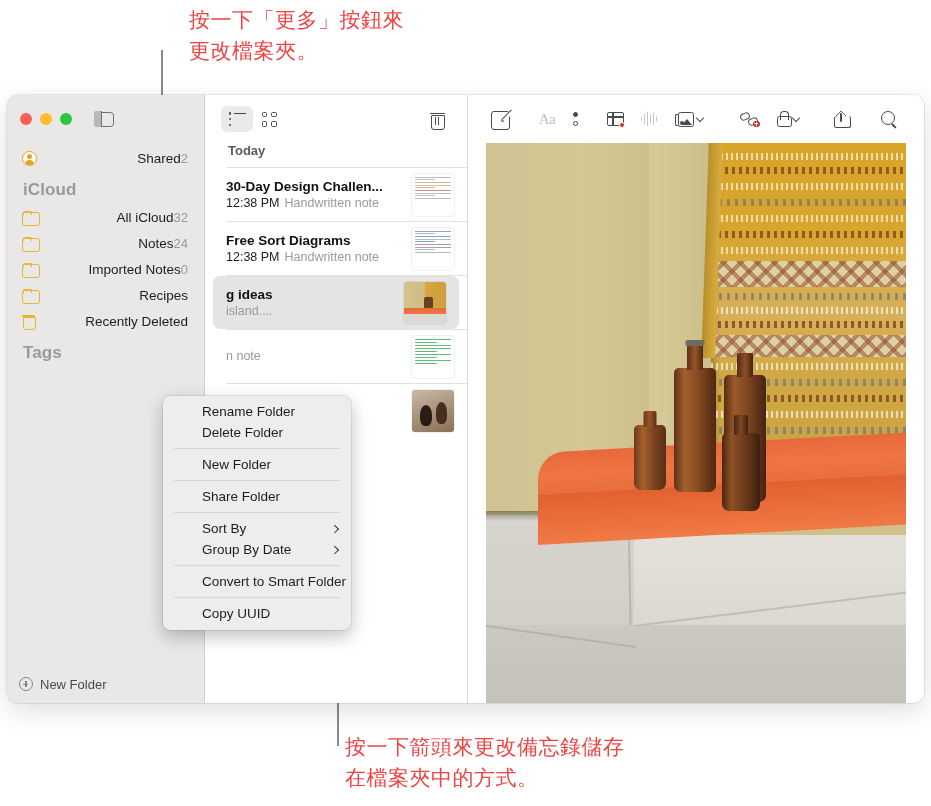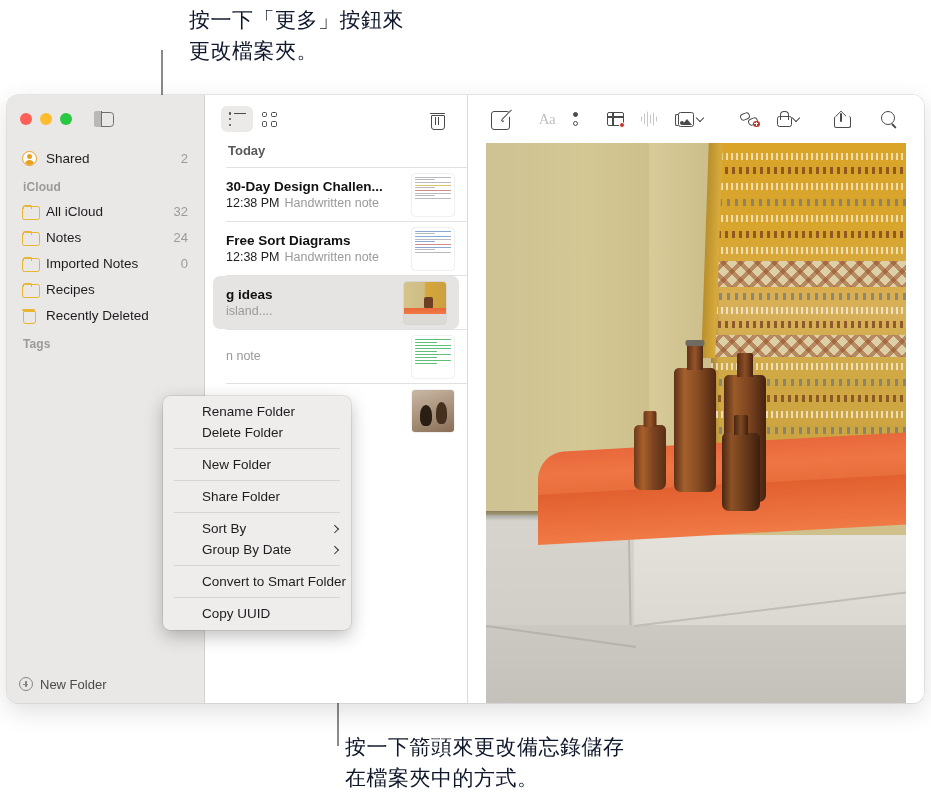--- a/index.html
+++ b/index.html
@@ -10,21 +10,21 @@
     position: relative;
     overflow: hidden;
     -webkit-font-smoothing: antialiased;
   }
 
   
   .annot {
     position: absolute;
     font-size: 21px;
     line-height: 31px;
-    color: #0f172a;
+    color: #ef4444;
     letter-spacing: 0.5px;
     white-space: pre-line;
   }
   #annot-top { left: 189px; top: 4px; }
   #annot-bottom { left: 345px; top: 731px; }
 
   .leader {
     position: absolute;
     background: #8a8a8a;
     width: 2px;
@@ -92,20 +92,21 @@
   .side-row {
     height: 26px;
     margin: 0 7px;
     padding: 0 9px 0 8px;
     display: flex;
     align-items: center;
     border-radius: 6px;
     font-size: 13.5px;
     color: #1d1d1f;
     position: relative;
+    text-align: right;
   }
   .side-row .ic { width: 19px; flex: none; display: flex; align-items: center; }
   .side-row .lbl { flex: 1; margin-left: 5px; white-space: nowrap; overflow: hidden; }
   .side-row .cnt { font-size: 13px; color: #9a9a9a; flex: none; }
 
   .side-row.selected {
     background: #e5b52f;
     color: #ffffff;
     box-shadow: 0 0 0 2.5px #f7e08a;
     margin: 0 5px;
@@ -119,21 +120,21 @@
     display: flex;
     align-items: center;
     justify-content: center;
     gap: 1.6px;
     margin-right: 8px;
     flex: none;
   }
   .more-btn i { width: 2.4px; height: 2.4px; border-radius: 50%; background: #c2a030; display:block; }
 
   .side-header {
-    font-size: 12px;
+    font-size: 17px;
     color: #9b9a99;
     padding: 9px 0 4px 16px;
     font-weight: 600;
     letter-spacing: 0.1px;
   }
 
   
   .folder { width: 16px; height: 13px; position: relative; }
   .folder::before {
     content: ""; position: absolute; left: 0; top: 1.5px;

